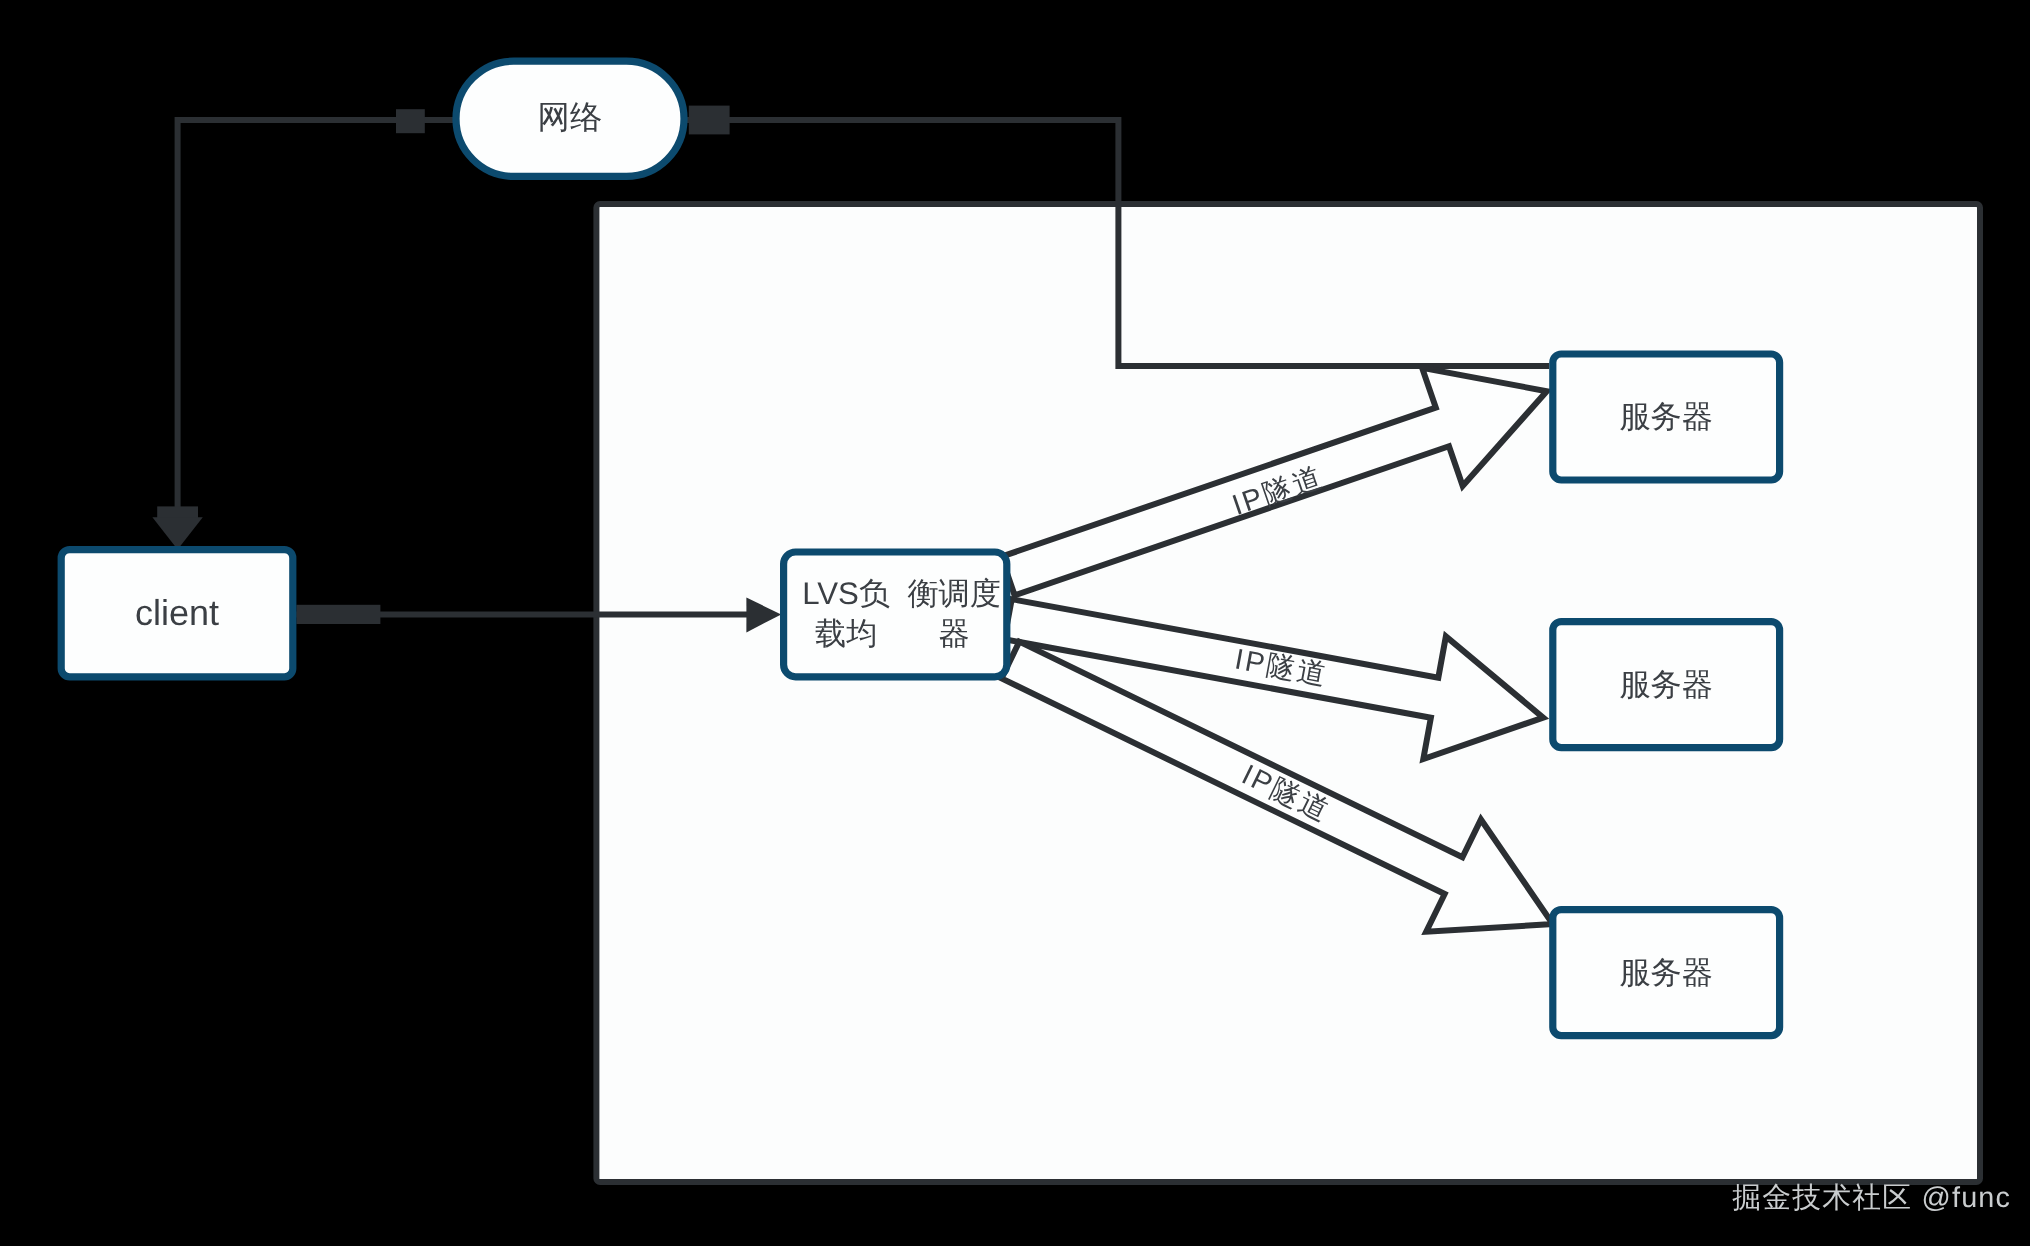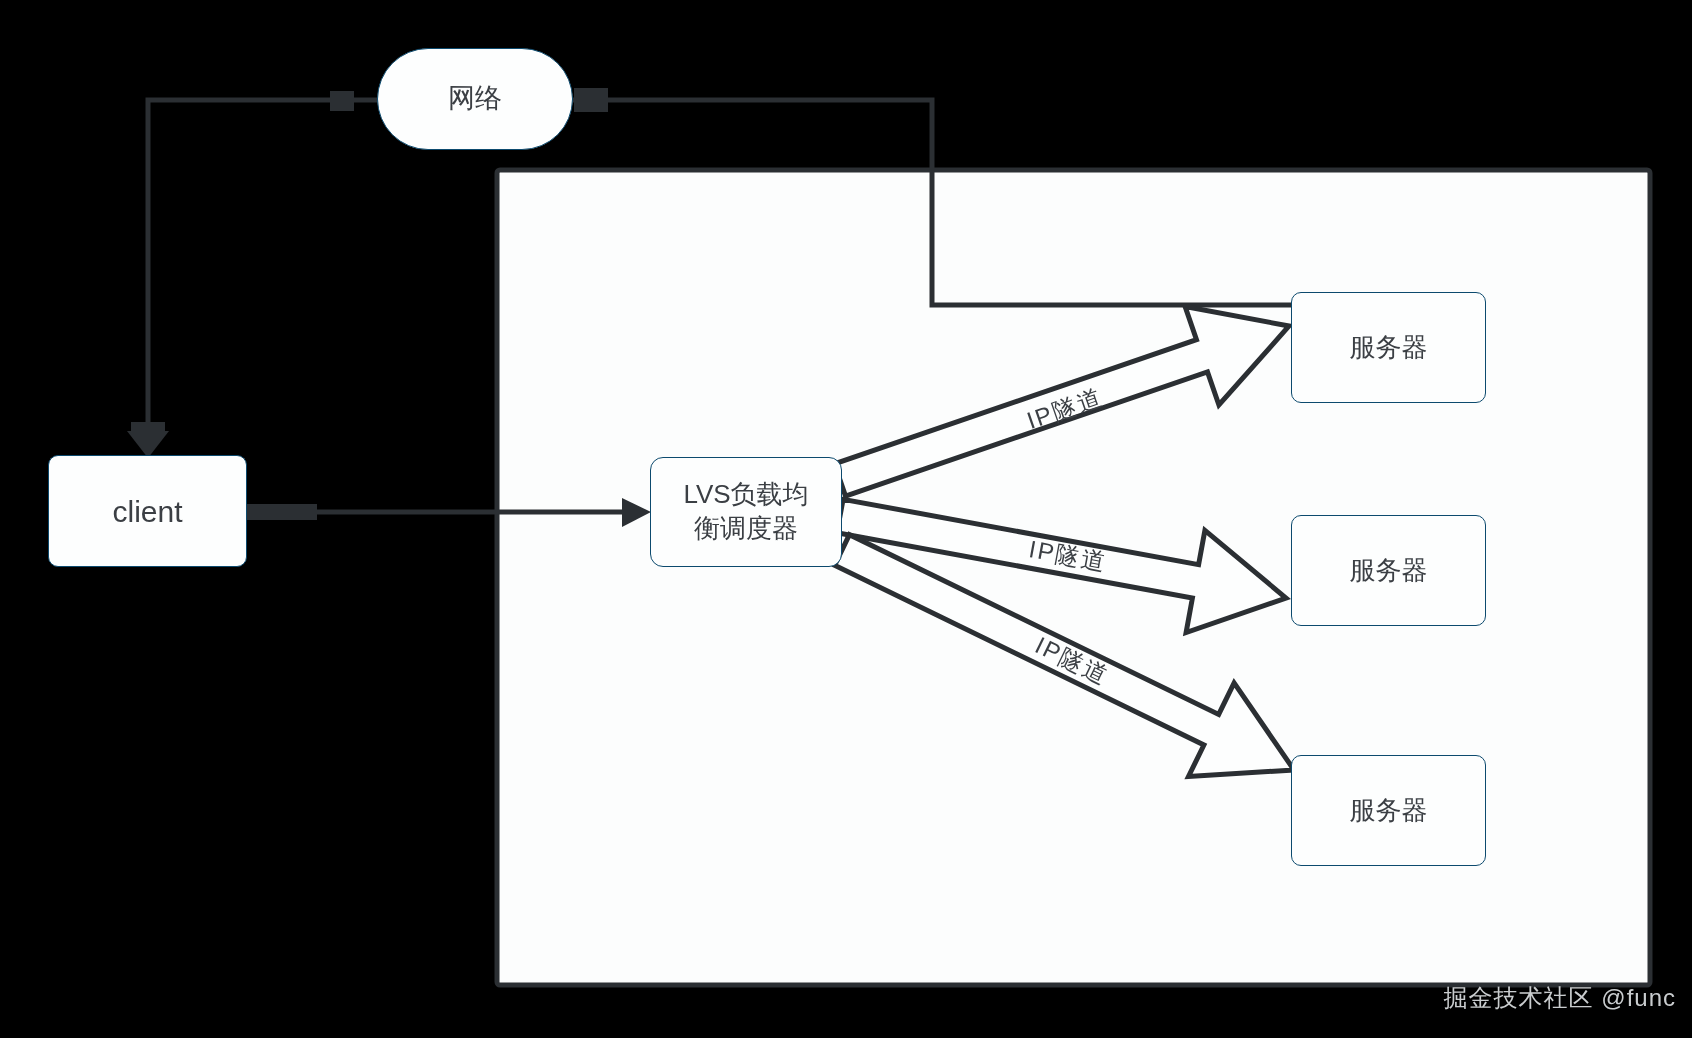--- a/index.html
+++ b/index.html
@@ -9,32 +9,32 @@
     background:#000000;
     overflow:hidden;
     font-family:"Liberation Sans","DejaVu Sans",sans-serif;
     color:#3b3f44;
   }
   svg.wires{position:absolute;left:0;top:0;width:1692px;height:1038px;}
   .node{
     position:absolute;
     box-sizing:border-box;
     background:#fdfefe;
-    border:1px solid #0c4a6e;
+    border:6px solid #0c4a6e;
     display:flex;align-items:center;justify-content:center;
     text-align:center;
     color:#3b3f44;
     line-height:1.3;
   }
   .pill{border-radius:52px;font-size:27px;}
   .rounded{border-radius:10px;}
   .rounded-lg{border-radius:13px;}
   #network-node{left:377px;top:48px;width:196px;height:102px;}
   #client-node{left:48px;top:455px;width:199px;height:112px;font-size:30px;}
-  #lvs-node{left:650px;top:457px;width:192px;height:110px;font-size:26px;flex-direction:column;}
+  #lvs-node{left:650px;top:457px;width:192px;height:110px;font-size:26px;flex-direction:row;}
   #server-node-1{left:1291px;top:292px;width:195px;height:111px;font-size:26px;}
   #server-node-2{left:1291px;top:515px;width:195px;height:111px;font-size:26px;}
   #server-node-3{left:1291px;top:755px;width:195px;height:111px;font-size:26px;}
   .tunnel-label{
     position:absolute;
     font-size:24px;
     letter-spacing:2px;
     white-space:nowrap;
     color:#3b3f44;
     transform-origin:center;

